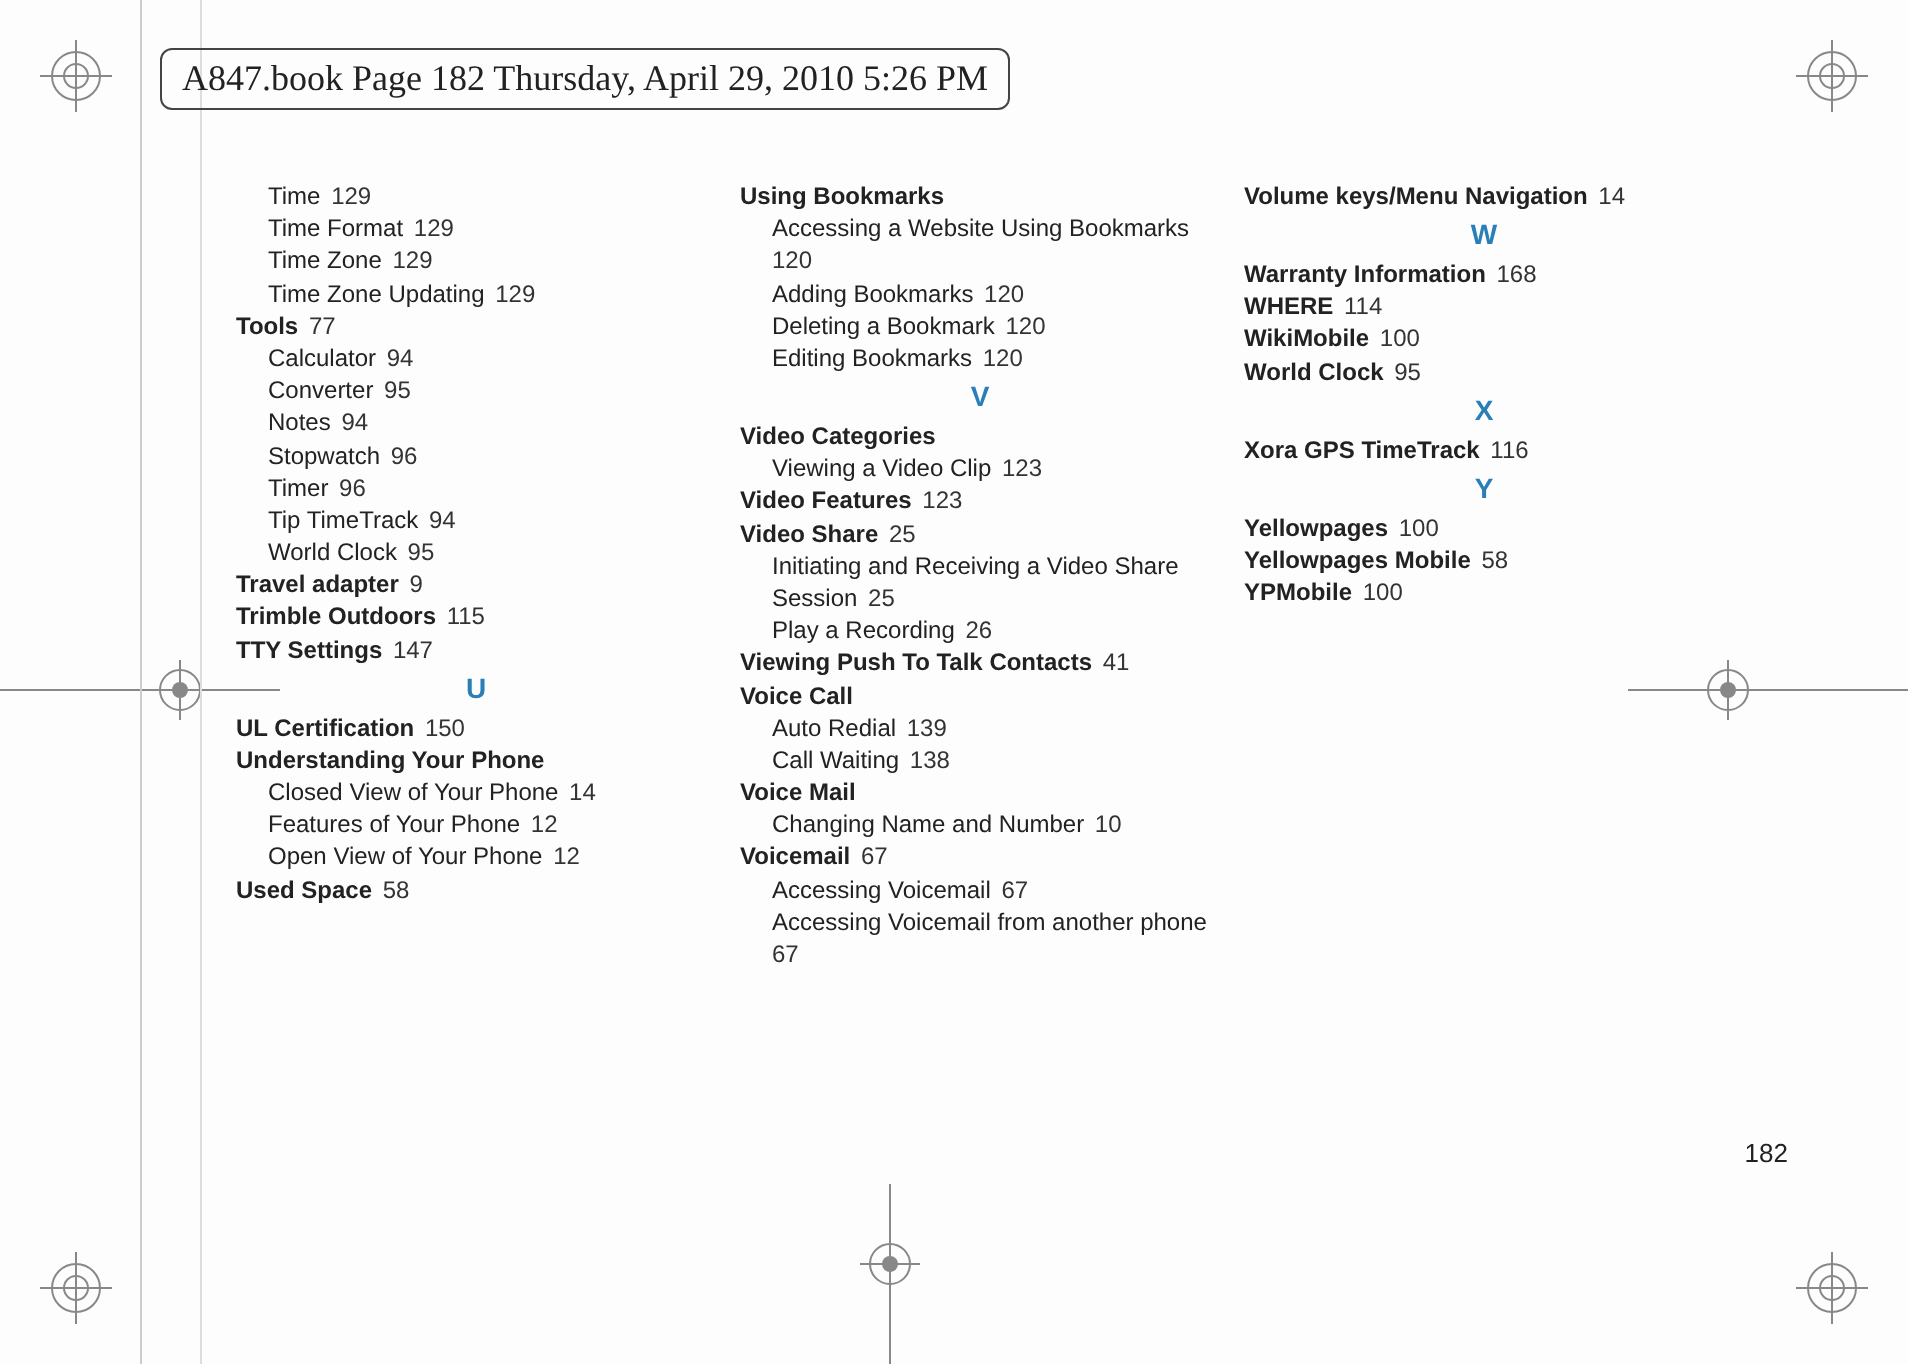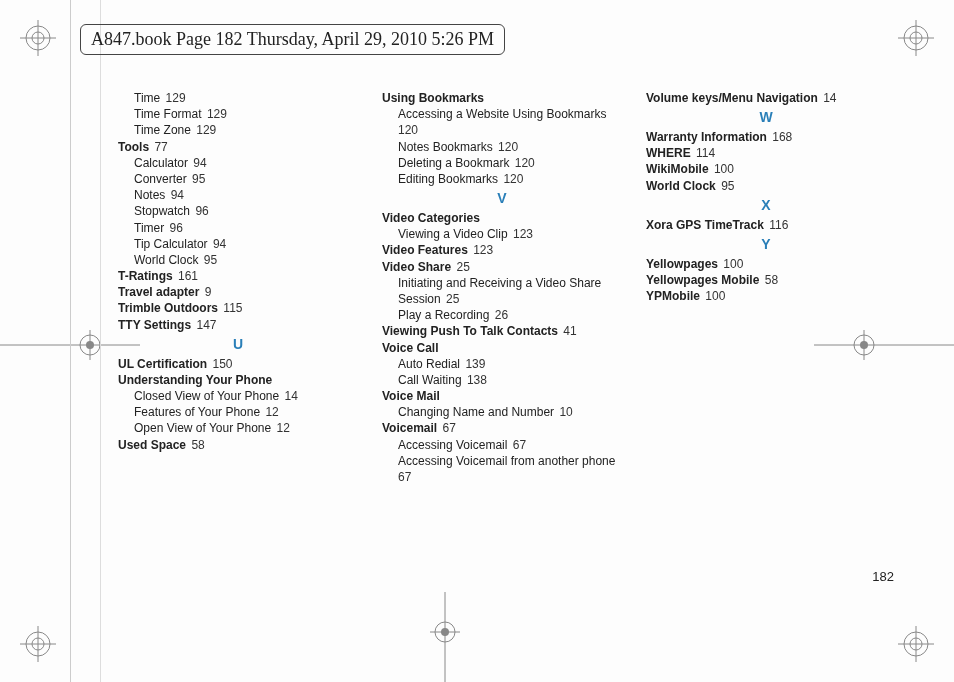--- a/index.html
+++ b/index.html
@@ -30,21 +30,21 @@
     font-family: "Times New Roman", Times, serif;
     font-size: 18px;
     color: #222;
   }
   .content {
     position: absolute;
     left: 118px;
     top: 90px;
     width: 780px;
     display: flex;
-    gap: 24px;
+    gap: 12px;
   }
   .col {
     width: 240px;
     line-height: 1.35;
   }
   .entry { white-space: normal; }
   .entry .pg { color: #333; margin-left: 2px; }
   .bold { font-weight: bold; }
   .sub { padding-left: 16px; }
   .letter {
@@ -128,44 +128,44 @@
 
 <div class="header-box">
   <span>A847.book  Page 182  Thursday, April 29, 2010  5:26 PM</span>
 </div>
 
 <div class="content">
   <div class="col" id="col0">
       <div class="entry sub"><span class="">Time</span><span class="pg"> 129</span></div>
       <div class="entry sub"><span class="">Time Format</span><span class="pg"> 129</span></div>
       <div class="entry sub"><span class="">Time Zone</span><span class="pg"> 129</span></div>
+      <div class="entry sub"><span class="">Time Zone Updating</span><span class="pg"> 129</span></div>
       <div class="entry"><span class="bold">Tools</span><span class="pg"> 77</span></div>
       <div class="entry sub"><span class="">Calculator</span><span class="pg"> 94</span></div>
       <div class="entry sub"><span class="">Converter</span><span class="pg"> 95</span></div>
       <div class="entry sub"><span class="">Notes</span><span class="pg"> 94</span></div>
       <div class="entry sub"><span class="">Stopwatch</span><span class="pg"> 96</span></div>
       <div class="entry sub"><span class="">Timer</span><span class="pg"> 96</span></div>
-      <div class="entry sub"><span class="">Tip Calculator</span><span class="pg"> 94</span></div>
+      <div class="entry sub"><span class="">Tip TimeTrack</span><span class="pg"> 94</span></div>
       <div class="entry sub"><span class="">World Clock</span><span class="pg"> 95</span></div>
-      <div class="entry"><span class="bold">T-Ratings</span><span class="pg"> 161</span></div>
       <div class="entry"><span class="bold">Travel adapter</span><span class="pg"> 9</span></div>
       <div class="entry"><span class="bold">Trimble Outdoors</span><span class="pg"> 115</span></div>
       <div class="entry"><span class="bold">TTY Settings</span><span class="pg"> 147</span></div>
       <div class="letter">U</div>
       <div class="entry"><span class="bold">UL Certification</span><span class="pg"> 150</span></div>
       <div class="entry"><span class="bold">Understanding Your Phone</span></div>
       <div class="entry sub"><span class="">Closed View of Your Phone</span><span class="pg"> 14</span></div>
       <div class="entry sub"><span class="">Features of Your Phone</span><span class="pg"> 12</span></div>
       <div class="entry sub"><span class="">Open View of Your Phone</span><span class="pg"> 12</span></div>
       <div class="entry"><span class="bold">Used Space</span><span class="pg"> 58</span></div>
     </div>
   <div class="col" id="col1">
       <div class="entry"><span class="bold">Using Bookmarks</span></div>
       <div class="entry sub"><span class="">Accessing a Website Using Bookmarks</span><span class="pg"> 120</span></div>
-      <div class="entry sub"><span class="">Notes Bookmarks</span><span class="pg"> 120</span></div>
+      <div class="entry sub"><span class="">Adding Bookmarks</span><span class="pg"> 120</span></div>
       <div class="entry sub"><span class="">Deleting a Bookmark</span><span class="pg"> 120</span></div>
       <div class="entry sub"><span class="">Editing Bookmarks</span><span class="pg"> 120</span></div>
       <div class="letter">V</div>
       <div class="entry"><span class="bold">Video Categories</span></div>
       <div class="entry sub"><span class="">Viewing a Video Clip</span><span class="pg"> 123</span></div>
       <div class="entry"><span class="bold">Video Features</span><span class="pg"> 123</span></div>
       <div class="entry"><span class="bold">Video Share</span><span class="pg"> 25</span></div>
       <div class="entry sub"><span class="">Initiating and Receiving a Video Share Session</span><span class="pg"> 25</span></div>
       <div class="entry sub"><span class="">Play a Recording</span><span class="pg"> 26</span></div>
       <div class="entry"><span class="bold">Viewing Push To Talk Contacts</span><span class="pg"> 41</span></div>

